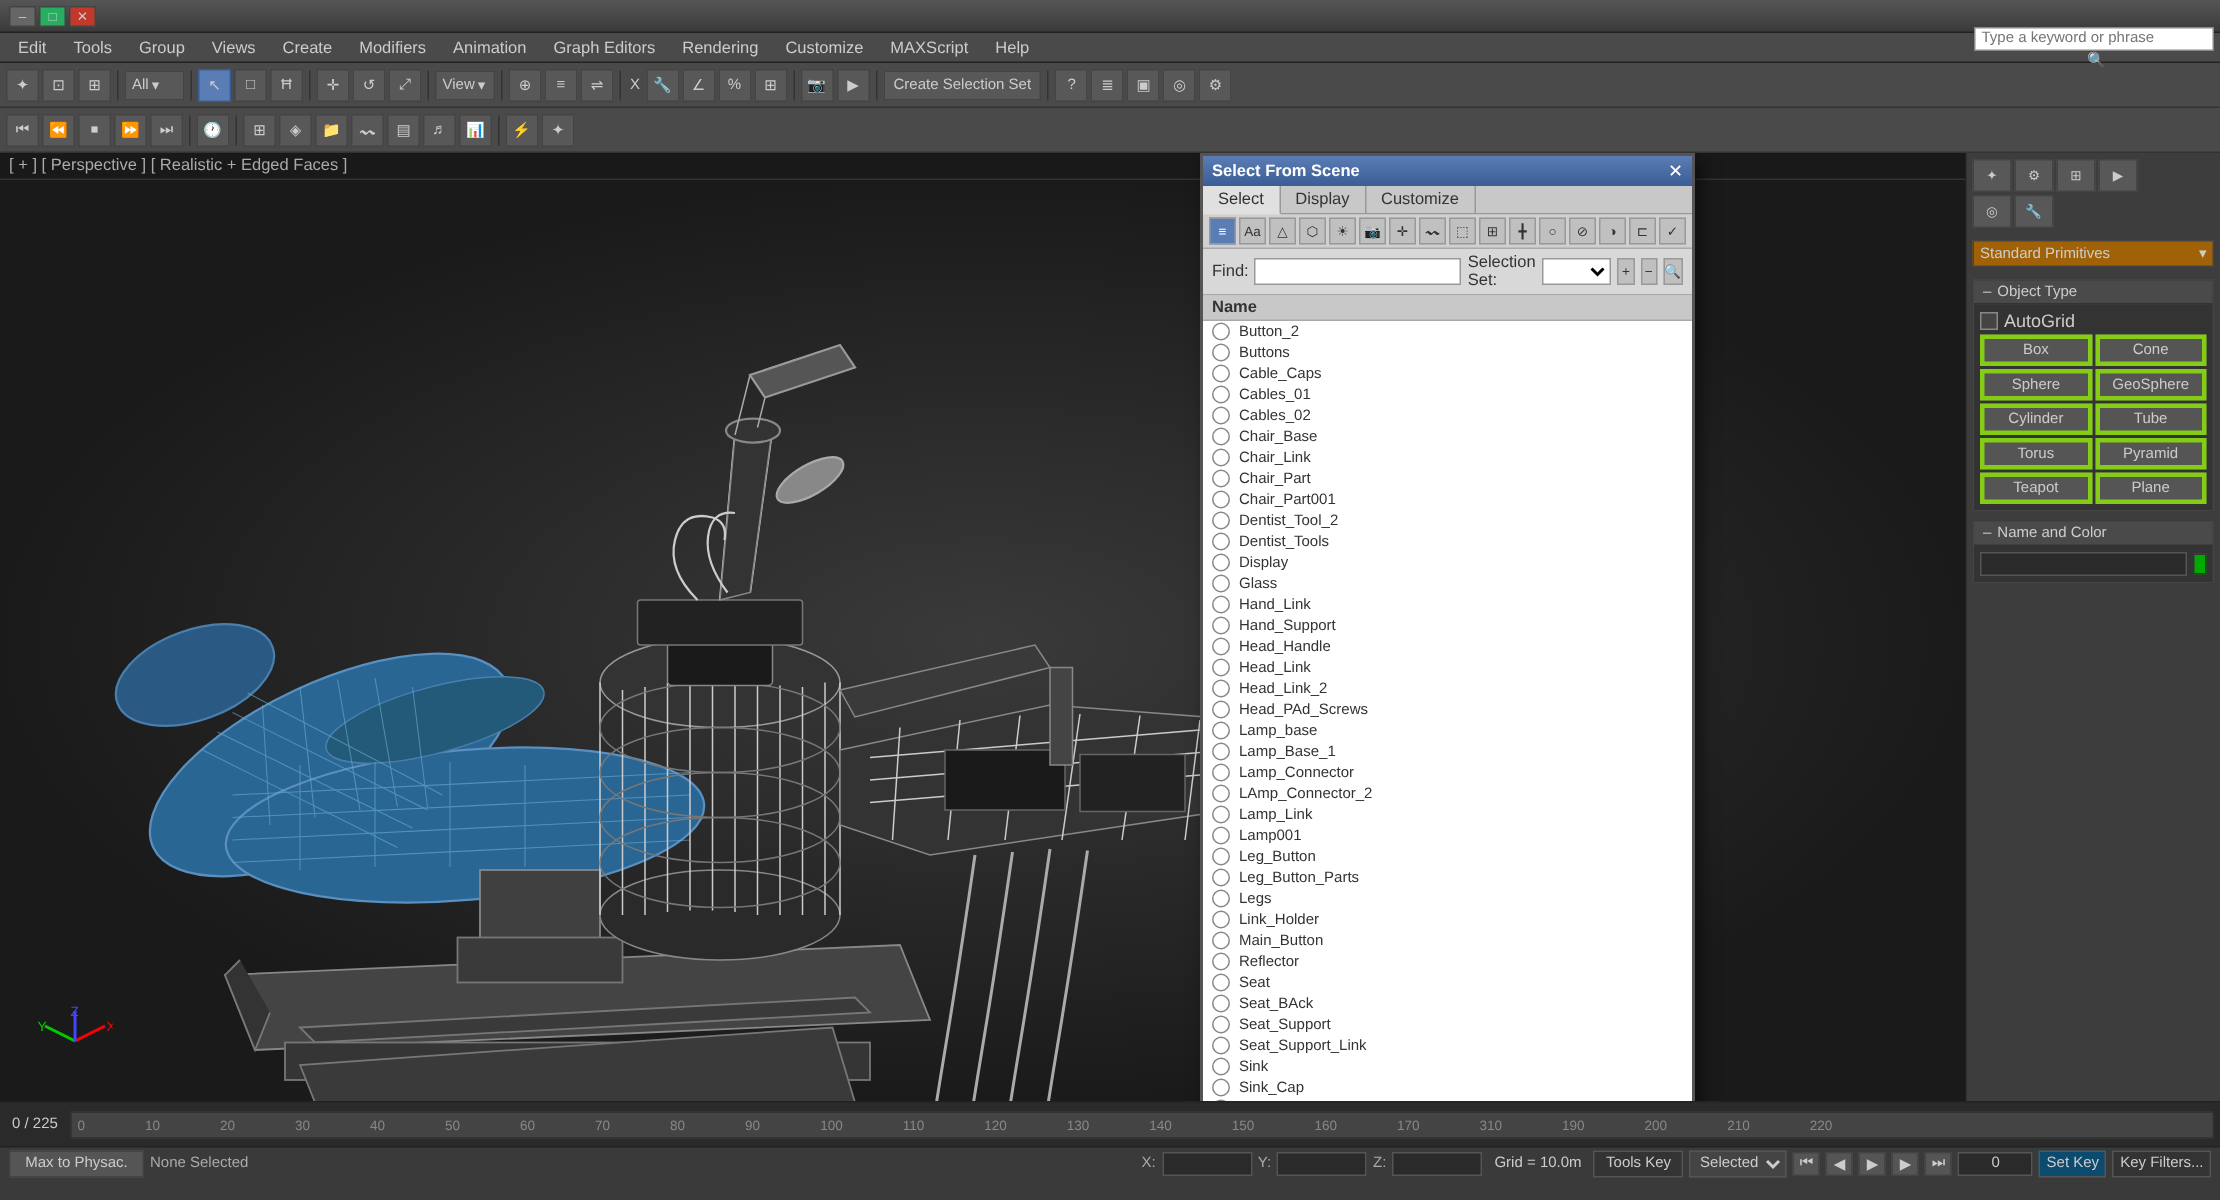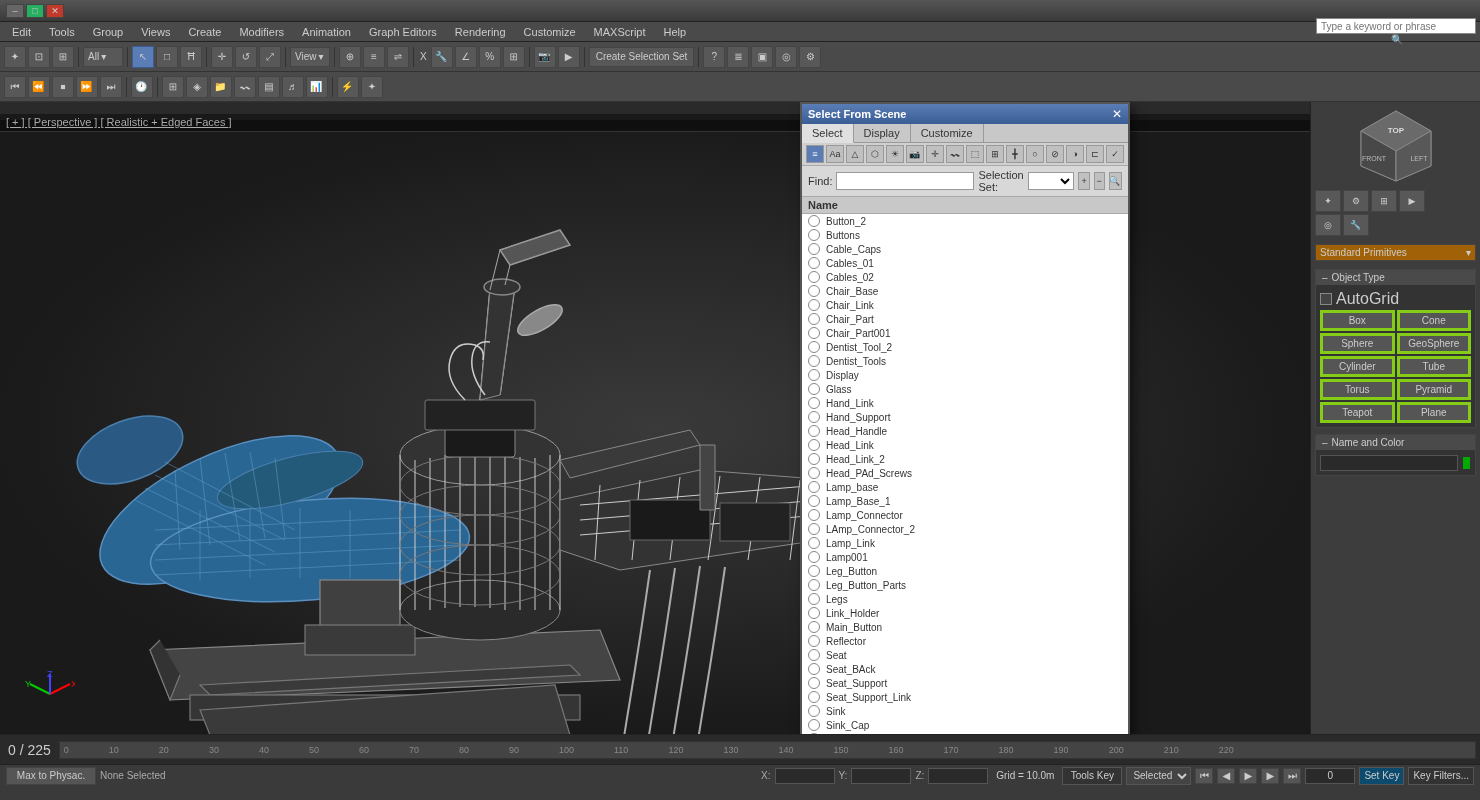--- a/index.html
+++ b/index.html
@@ -417,21 +417,21 @@
   <div class="tb-btn">📊</div>
   <div class="tb-separator"></div>
   <div class="tb-btn">⚡</div>
   <div class="tb-btn">✦</div>
 </div>
 
 <div style="display:flex; flex:1; height:calc(800px - 22px - 20px - 30px - 30px - 22px - 22px - 22px);">
 
   <div id="viewport" style="flex:1; position:relative; background:#2a2a2a; overflow:hidden;">
 
-    <div id="viewport-label" style="position:absolute;top:12px;left:0;right:0;height:18px;background:rgba(0,0,0,0.4);z-index:5;padding:2px 6px;font-size:11px;color:#aaa;text-decoration:underline;">
+    <div id="viewport-label" style="position:absolute;top:0;left:0;right:0;height:18px;background:rgba(0,0,0,0.4);z-index:5;padding:2px 6px;font-size:11px;color:#aaa;">
       <span>[ + ] [ Perspective ] [ Realistic + Edged Faces ]</span>
     </div>
 
     <svg id="scene-svg" style="position:absolute;top:18px;left:0;right:0;bottom:0;width:100%;height:calc(100% - 18px);">
 
       <defs>
         <radialGradient id="bgGrad" cx="50%" cy="50%" r="50%">
           <stop offset="0%" style="stop-color:#3a3a3a;stop-opacity:1"></stop>
           <stop offset="100%" style="stop-color:#1a1a1a;stop-opacity:1"></stop>
         </radialGradient>
@@ -773,32 +773,20 @@
             <span>Sink_Support</span>
           </div>
         </div>
 
     </div>
 
   </div>
 
   <div id="right-panel">
 
-    <div id="nav-cube-area">
-      <svg width="80" height="80">
-
-        <polygon points="40,5 75,25 75,60 40,75 5,60 5,25" fill="#555" stroke="#888" stroke-width="1"></polygon>
-        <polygon points="40,5 75,25 40,45 5,25" fill="#6a6a6a" stroke="#888" stroke-width="1"></polygon>
-        <polygon points="5,25 40,45 40,75 5,60" fill="#484848" stroke="#888" stroke-width="1"></polygon>
-        <polygon points="75,25 40,45 40,75 75,60" fill="#585858" stroke="#888" stroke-width="1"></polygon>
-        <text x="40" y="27" text-anchor="middle" fill="#ddd" font-size="8" font-weight="bold">TOP</text>
-        <text x="18" y="55" text-anchor="middle" fill="#bbb" font-size="7">FRONT</text>
-        <text x="63" y="55" text-anchor="middle" fill="#bbb" font-size="7">LEFT</text>
-      </svg>
-    </div>
 
     <div style="display:flex;flex-direction:column;gap:2px;">
       <div style="display:flex;gap:2px;">
         <div class="rt-btn" title="Create">✦</div>
         <div class="rt-btn" title="Modify">⚙</div>
         <div class="rt-btn" title="Hierarchy">⊞</div>
         <div class="rt-btn" title="Motion">▶</div>
       </div>
       <div style="display:flex;gap:2px;">
         <div class="rt-btn" title="Display">◎</div>
@@ -814,21 +802,21 @@
     </div>
 
     <div class="rp-section">
       <div class="rp-section-title">
         <span>–</span>
         <span>Object Type</span>
       </div>
       <div class="rp-section-body">
         <div class="autogrid-row">
           <div class="checkbox-fake"></div>
-          <span style="font-size:16px;color:#ccc;">AutoGrid</span>
+          <span style="font-size:12px;color:#ccc;">AutoGrid</span>
         </div>
         <div class="obj-type-grid">
           <div class="obj-type-btn">Box</div>
           <div class="obj-type-btn">Cone</div>
           <div class="obj-type-btn">Sphere</div>
           <div class="obj-type-btn">GeoSphere</div>
           <div class="obj-type-btn">Cylinder</div>
           <div class="obj-type-btn">Tube</div>
           <div class="obj-type-btn">Torus</div>
           <div class="obj-type-btn">Pyramid</div>
@@ -849,21 +837,21 @@
           <div class="color-swatch"></div>
         </div>
       </div>
     </div>
 
   </div>
 </div>
 
 <div id="timeline">
   <div style="display:flex;align-items:center;gap:2px;">
-    <span style="font-size:14px;color:#ccc;padding:0 4px;">0 / 225</span>
+    <span style="font-size:10px;color:#ccc;padding:0 4px;">0 / 225</span>
   </div>
   <div id="timeline-track">
     <div id="timeline-ruler">
       <span>0</span>
       <span>10</span>
       <span>20</span>
       <span>30</span>
       <span>40</span>
       <span>50</span>
       <span>60</span>
@@ -871,21 +859,21 @@
       <span>80</span>
       <span>90</span>
       <span>100</span>
       <span>110</span>
       <span>120</span>
       <span>130</span>
       <span>140</span>
       <span>150</span>
       <span>160</span>
       <span>170</span>
-      <span>180</span>
+      <span>310</span>
       <span>190</span>
       <span>200</span>
       <span>210</span>
       <span>220</span>
     </div>
   </div>
 </div>
 
 <div id="anim-controls">
 

